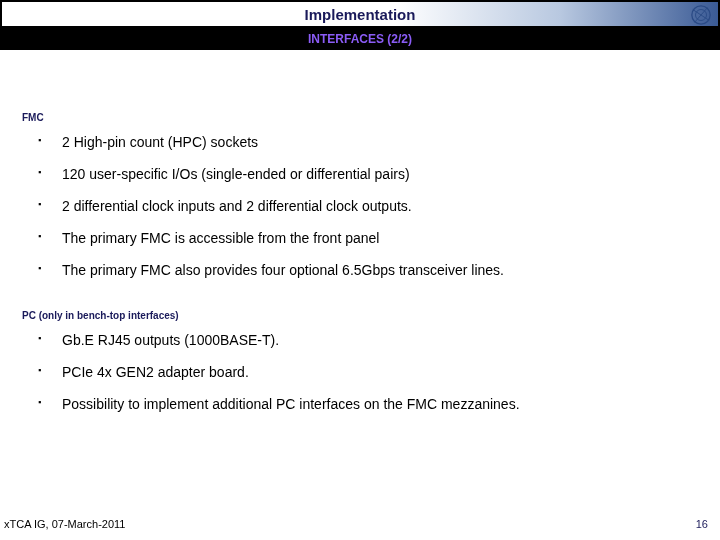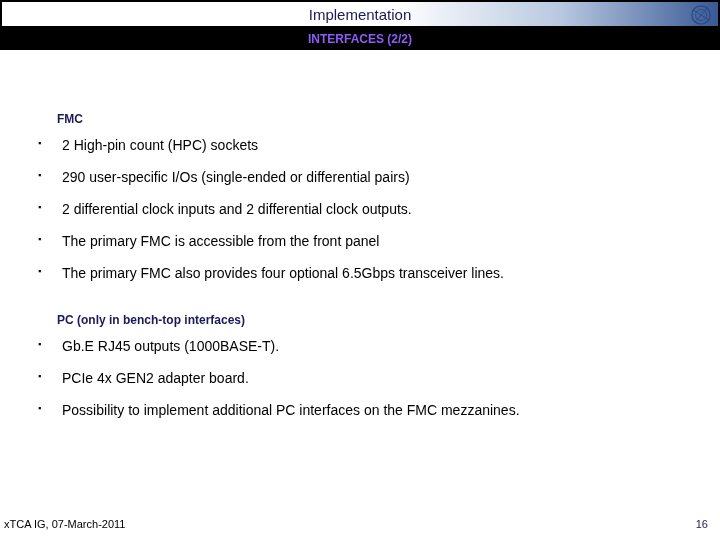--- a/index.html
+++ b/index.html
@@ -16,21 +16,21 @@
     height: 28px;
     border: 2px solid #000;
     background: linear-gradient(to right, #ffffff 0%, #ffffff 55%, #b8c8e0 78%, #3a5a95 100%);
     display: flex;
     align-items: center;
     justify-content: center;
     position: relative;
   }
   .title-text {
     font-size: 15px;
-    font-weight: normal;
+    font-weight: bold;
     color: #1a1a5a;
   }
   .logo {
     position: absolute;
     right: 6px;
     top: 2px;
     width: 22px;
     height: 22px;
   }
   .logo svg { width: 100%; height: 100%; }
@@ -44,24 +44,23 @@
   }
   .subtitle-text {
     color: #8b5cf6;
     font-size: 12px;
     font-weight: bold;
   }
   .content {
     padding: 0 22px;
   }
   .section-heading {
-    font-size: 12px;
+    font-size: 10px;
     font-weight: bold;
     color: #1a1a5a;
-    margin-left: 35px;
   }
   .spacer-lg { height: 62px; }
   .spacer-md { height: 18px; }
   .spacer-sm { height: 10px; }
   ul.bullets {
     list-style: none;
     padding-left: 16px;
   }
   ul.bullets li {
     position: relative;
@@ -111,21 +110,21 @@
   <span class="subtitle-text">INTERFACES (2/2)</span>
 </div>
 
 <div class="content">
   <div class="spacer-lg"></div>
 
   <div class="section-heading">FMC</div>
   <div class="spacer-sm"></div>
   <ul class="bullets">
     <li>2 High-pin count (HPC) sockets</li>
-    <li>290 user-specific I/Os (single-ended or differential pairs)</li>
+    <li>120 user-specific I/Os (single-ended or differential pairs)</li>
     <li>2 differential clock inputs and 2 differential clock outputs.</li>
     <li>The primary FMC is accessible from the front panel</li>
     <li>The primary FMC also provides four optional 6.5Gbps transceiver lines.</li>
   </ul>
 
   <div class="spacer-md"></div>
 
   <div class="section-heading">PC (only in bench-top interfaces)</div>
   <div class="spacer-sm"></div>
   <ul class="bullets">

